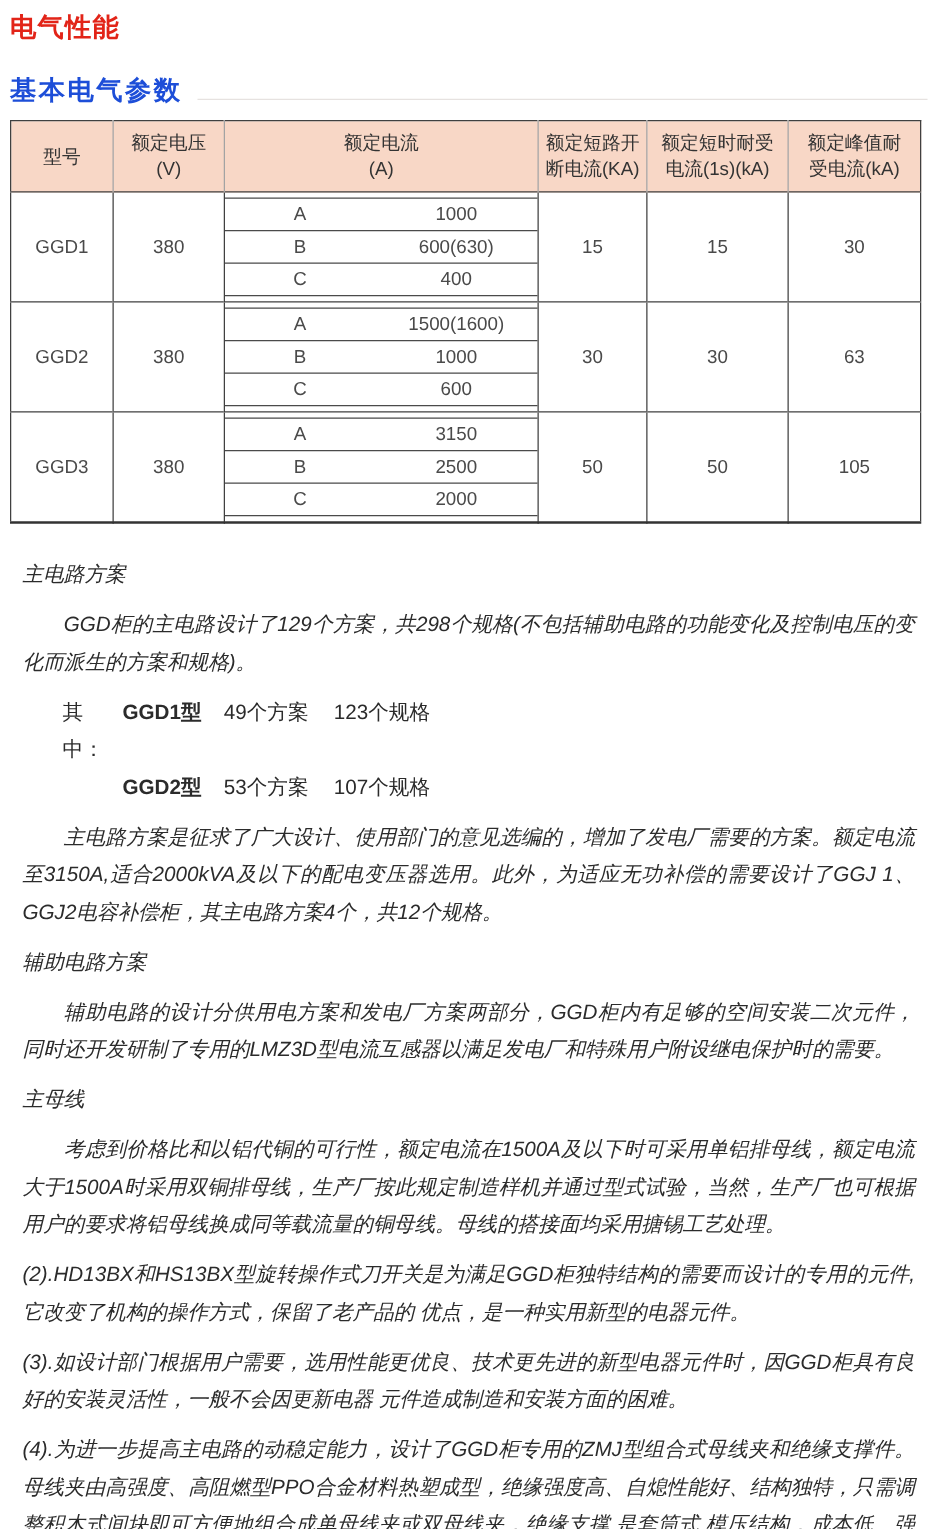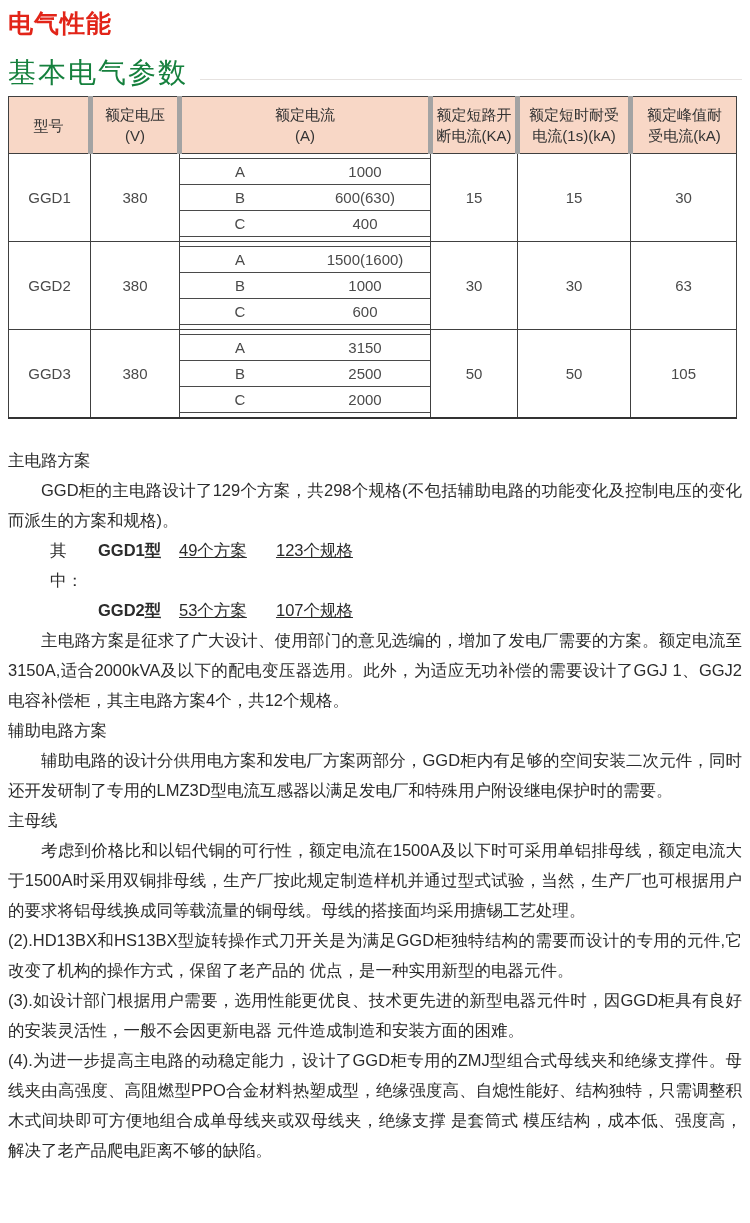--- a/index.html
+++ b/index.html
@@ -6,36 +6,36 @@
   body{
     width:750px;
     font-family:"Liberation Sans","DejaVu Sans",sans-serif;
     color:#2e2e2e;
   }
   .page{padding:8px 8px 14px 8px;}
 
   
   .main-title{
     margin:2px 0 0 0;
-    font-size:25px;
+    font-size:21px;
     font-weight:bold;
     color:#e22418;
     letter-spacing:1px;
     line-height:26px;
   }
   .section-heading-wrap{
     display:flex;
     align-items:flex-end;
     margin-top:25px;
     margin-bottom:11px;
   }
   .section-heading{
-    font-size:28px;
-    font-weight:normal;
-    color:#15803d;
+    font-size:21px;
+    font-weight:bold;
+    color:#1d4ed8;
     letter-spacing:2px;
     line-height:24px;
   }
   .section-heading-wrap::after{
     content:"";
     flex:1;
     border-bottom:1px solid #e6e2e0;
     margin:0 0 5px 12px;
   }
 
@@ -52,21 +52,21 @@
     font-weight:normal;
     font-size:15px;
     line-height:21px;
     color:#333333;
     text-align:center;
     vertical-align:middle;
     white-space:pre-line;
     height:56px;
     padding:0 1px;
   }
-  table.params th + th{border-left:5px solid #a3a3a3;}
+  table.params th + th{border-left:1px solid #a3a3a3;}
   table.params tbody td{
     text-align:center;
     vertical-align:middle;
     font-size:15px;
     color:#4a4a4a;
     padding:0;
   }
   table.params tbody td + td{border-left:1px solid #404040;}
   table.params tbody tr.group td{border-top:1px solid #404040;}
   td.currents-cell{padding:4px 0 !important;}
@@ -88,29 +88,29 @@
   td.ka{font-size:13.5px;color:#575757;margin-left:41px;}
 
   
   .content{
     margin-top:26px;
     font-size:16.5px;
     line-height:30px;
     text-align:justify;
     color:#2b2b2b;
   }
-  .content p{margin:0;}
+  .content p{margin:10px;font-style:italic;}
   .content p.indent{text-indent:2em;}
   .sub-heading{font-weight:normal;}
   .stats{margin-left:42px;}
   .stats-row span{display:inline-block;vertical-align:top;}
   .sp{width:48px;}
   .sm{width:81px;font-weight:bold;}
-  .ss{width:88px;text-decoration:underline;}
-  .sg{width:86px;text-align:right;text-decoration:underline;}
+  .ss{width:88px;}
+  .sg{width:86px;}
 </style>
 </head>
 <body>
 
 <div class="page">
 
   <h1 class="main-title">电气性能</h1>
 
   <div class="section-heading-wrap">
     <span class="section-heading">基本电气参数</span>

